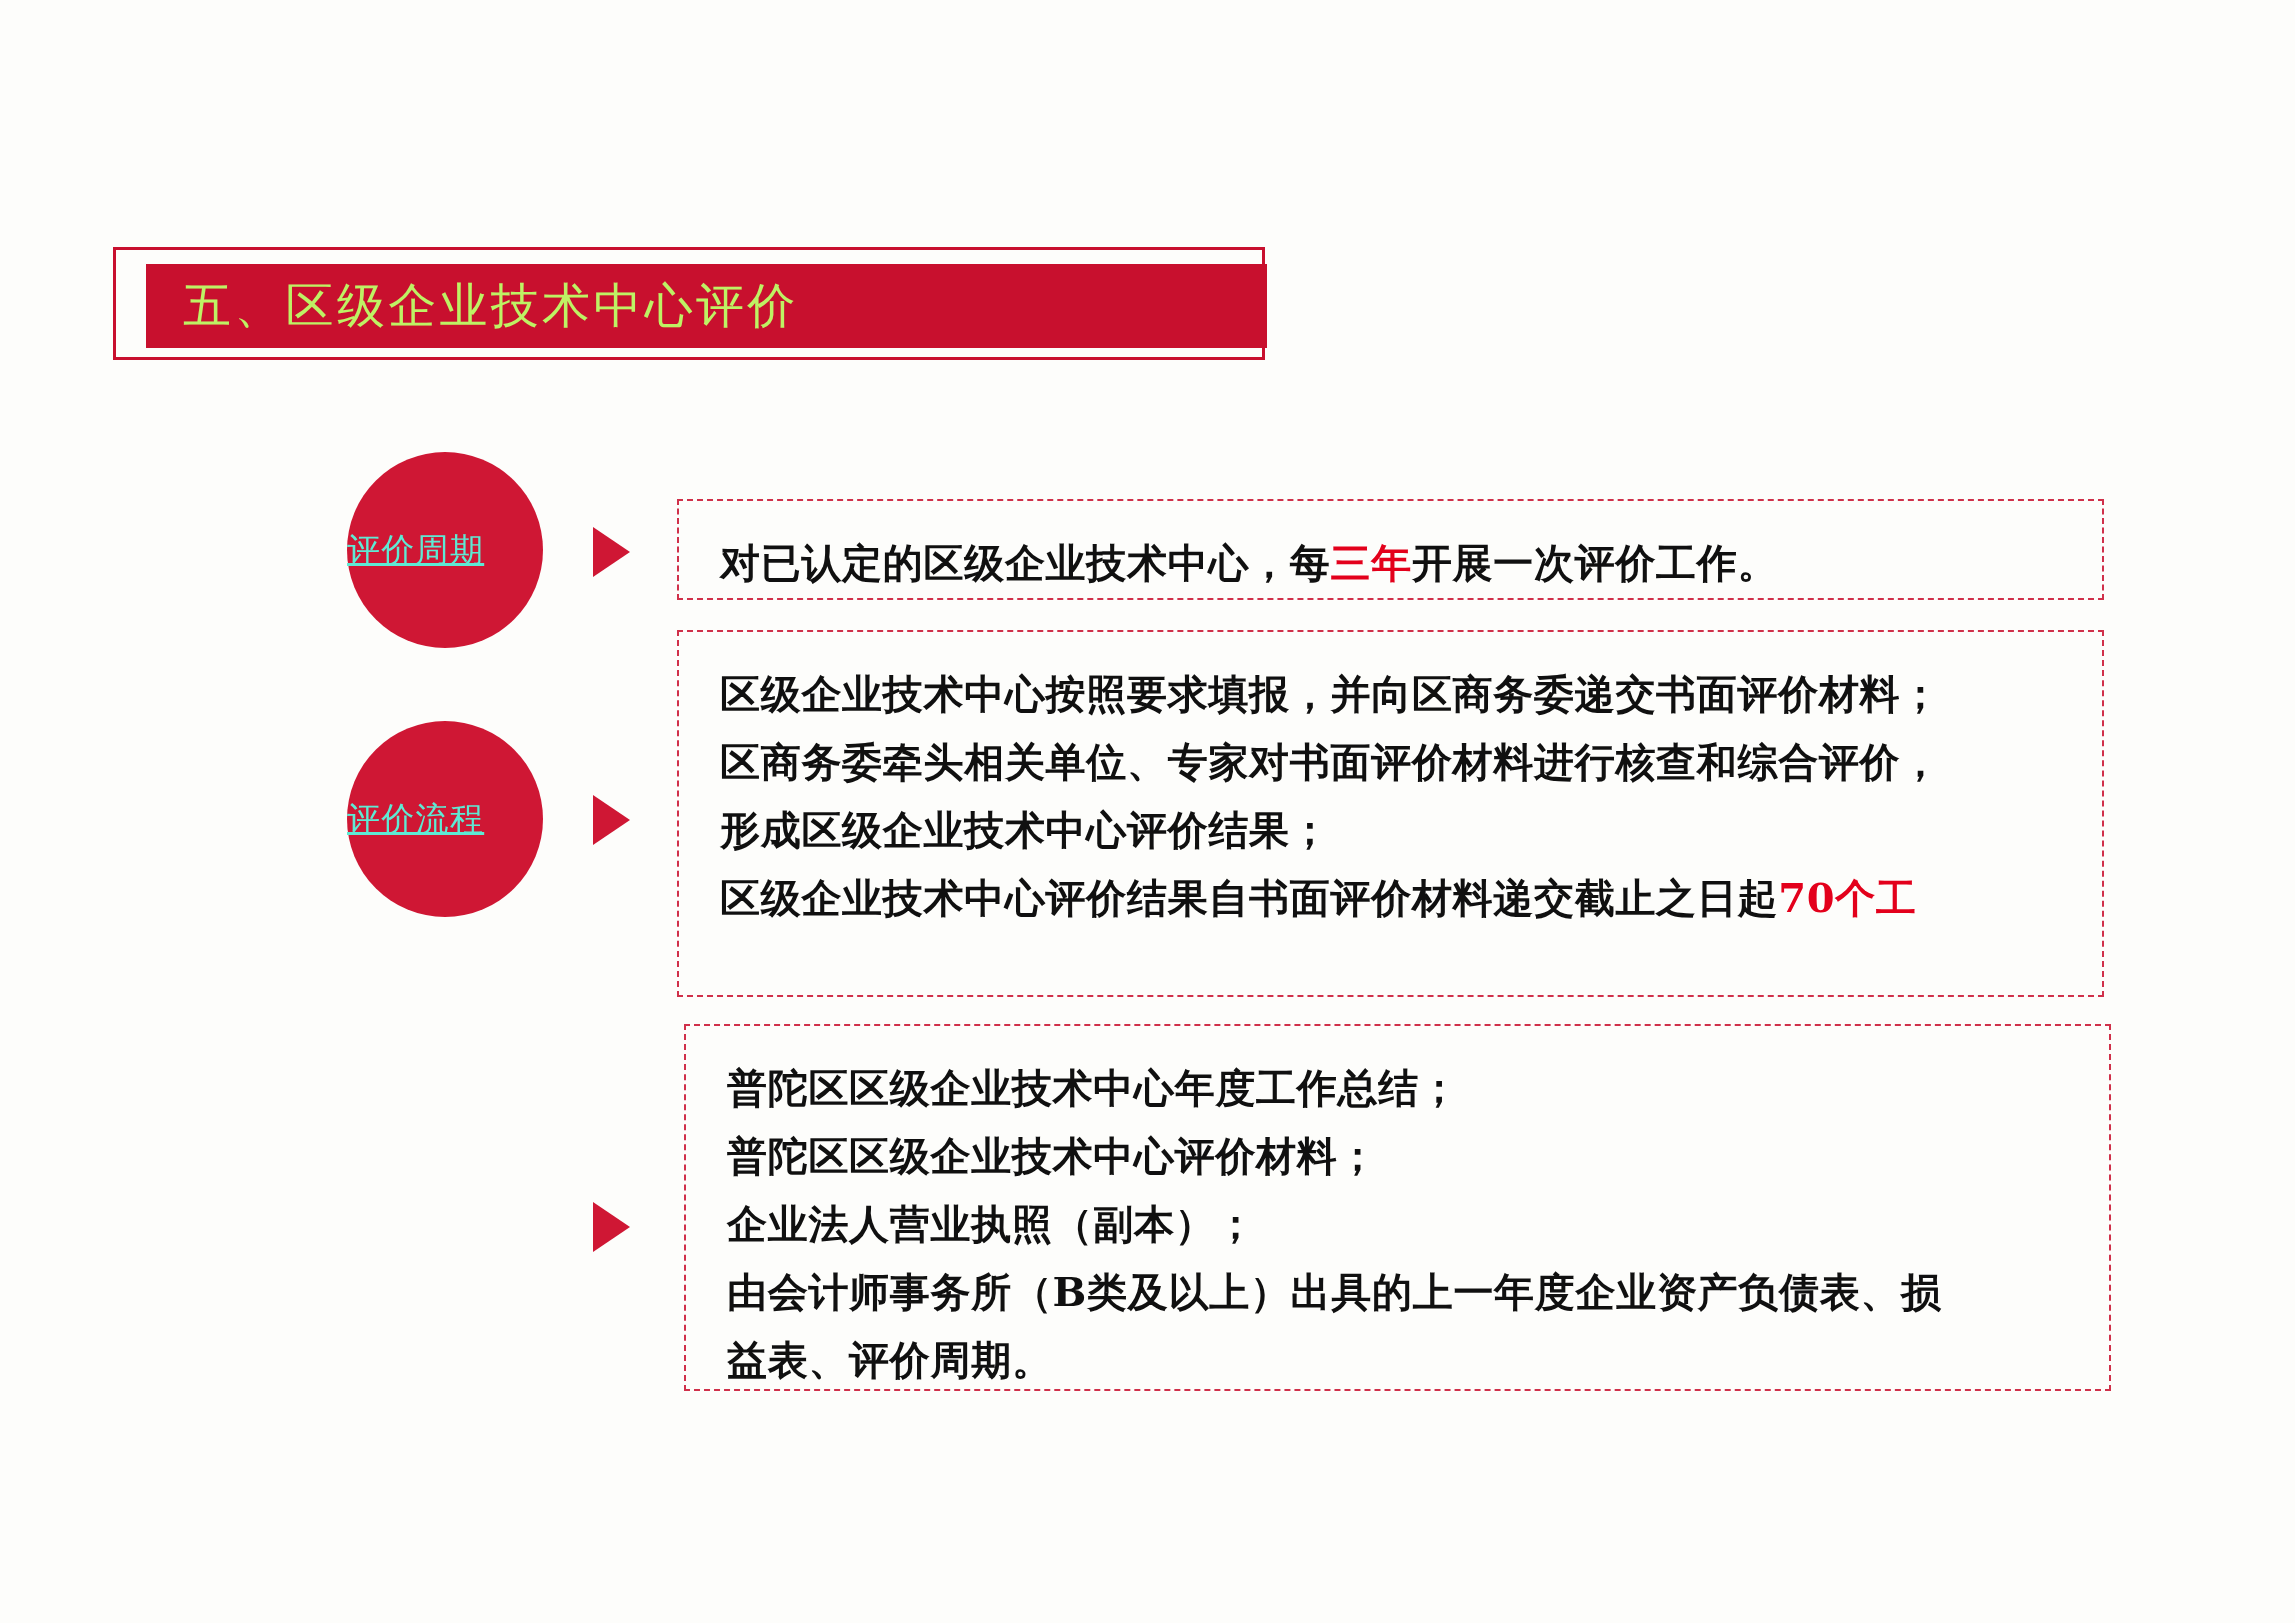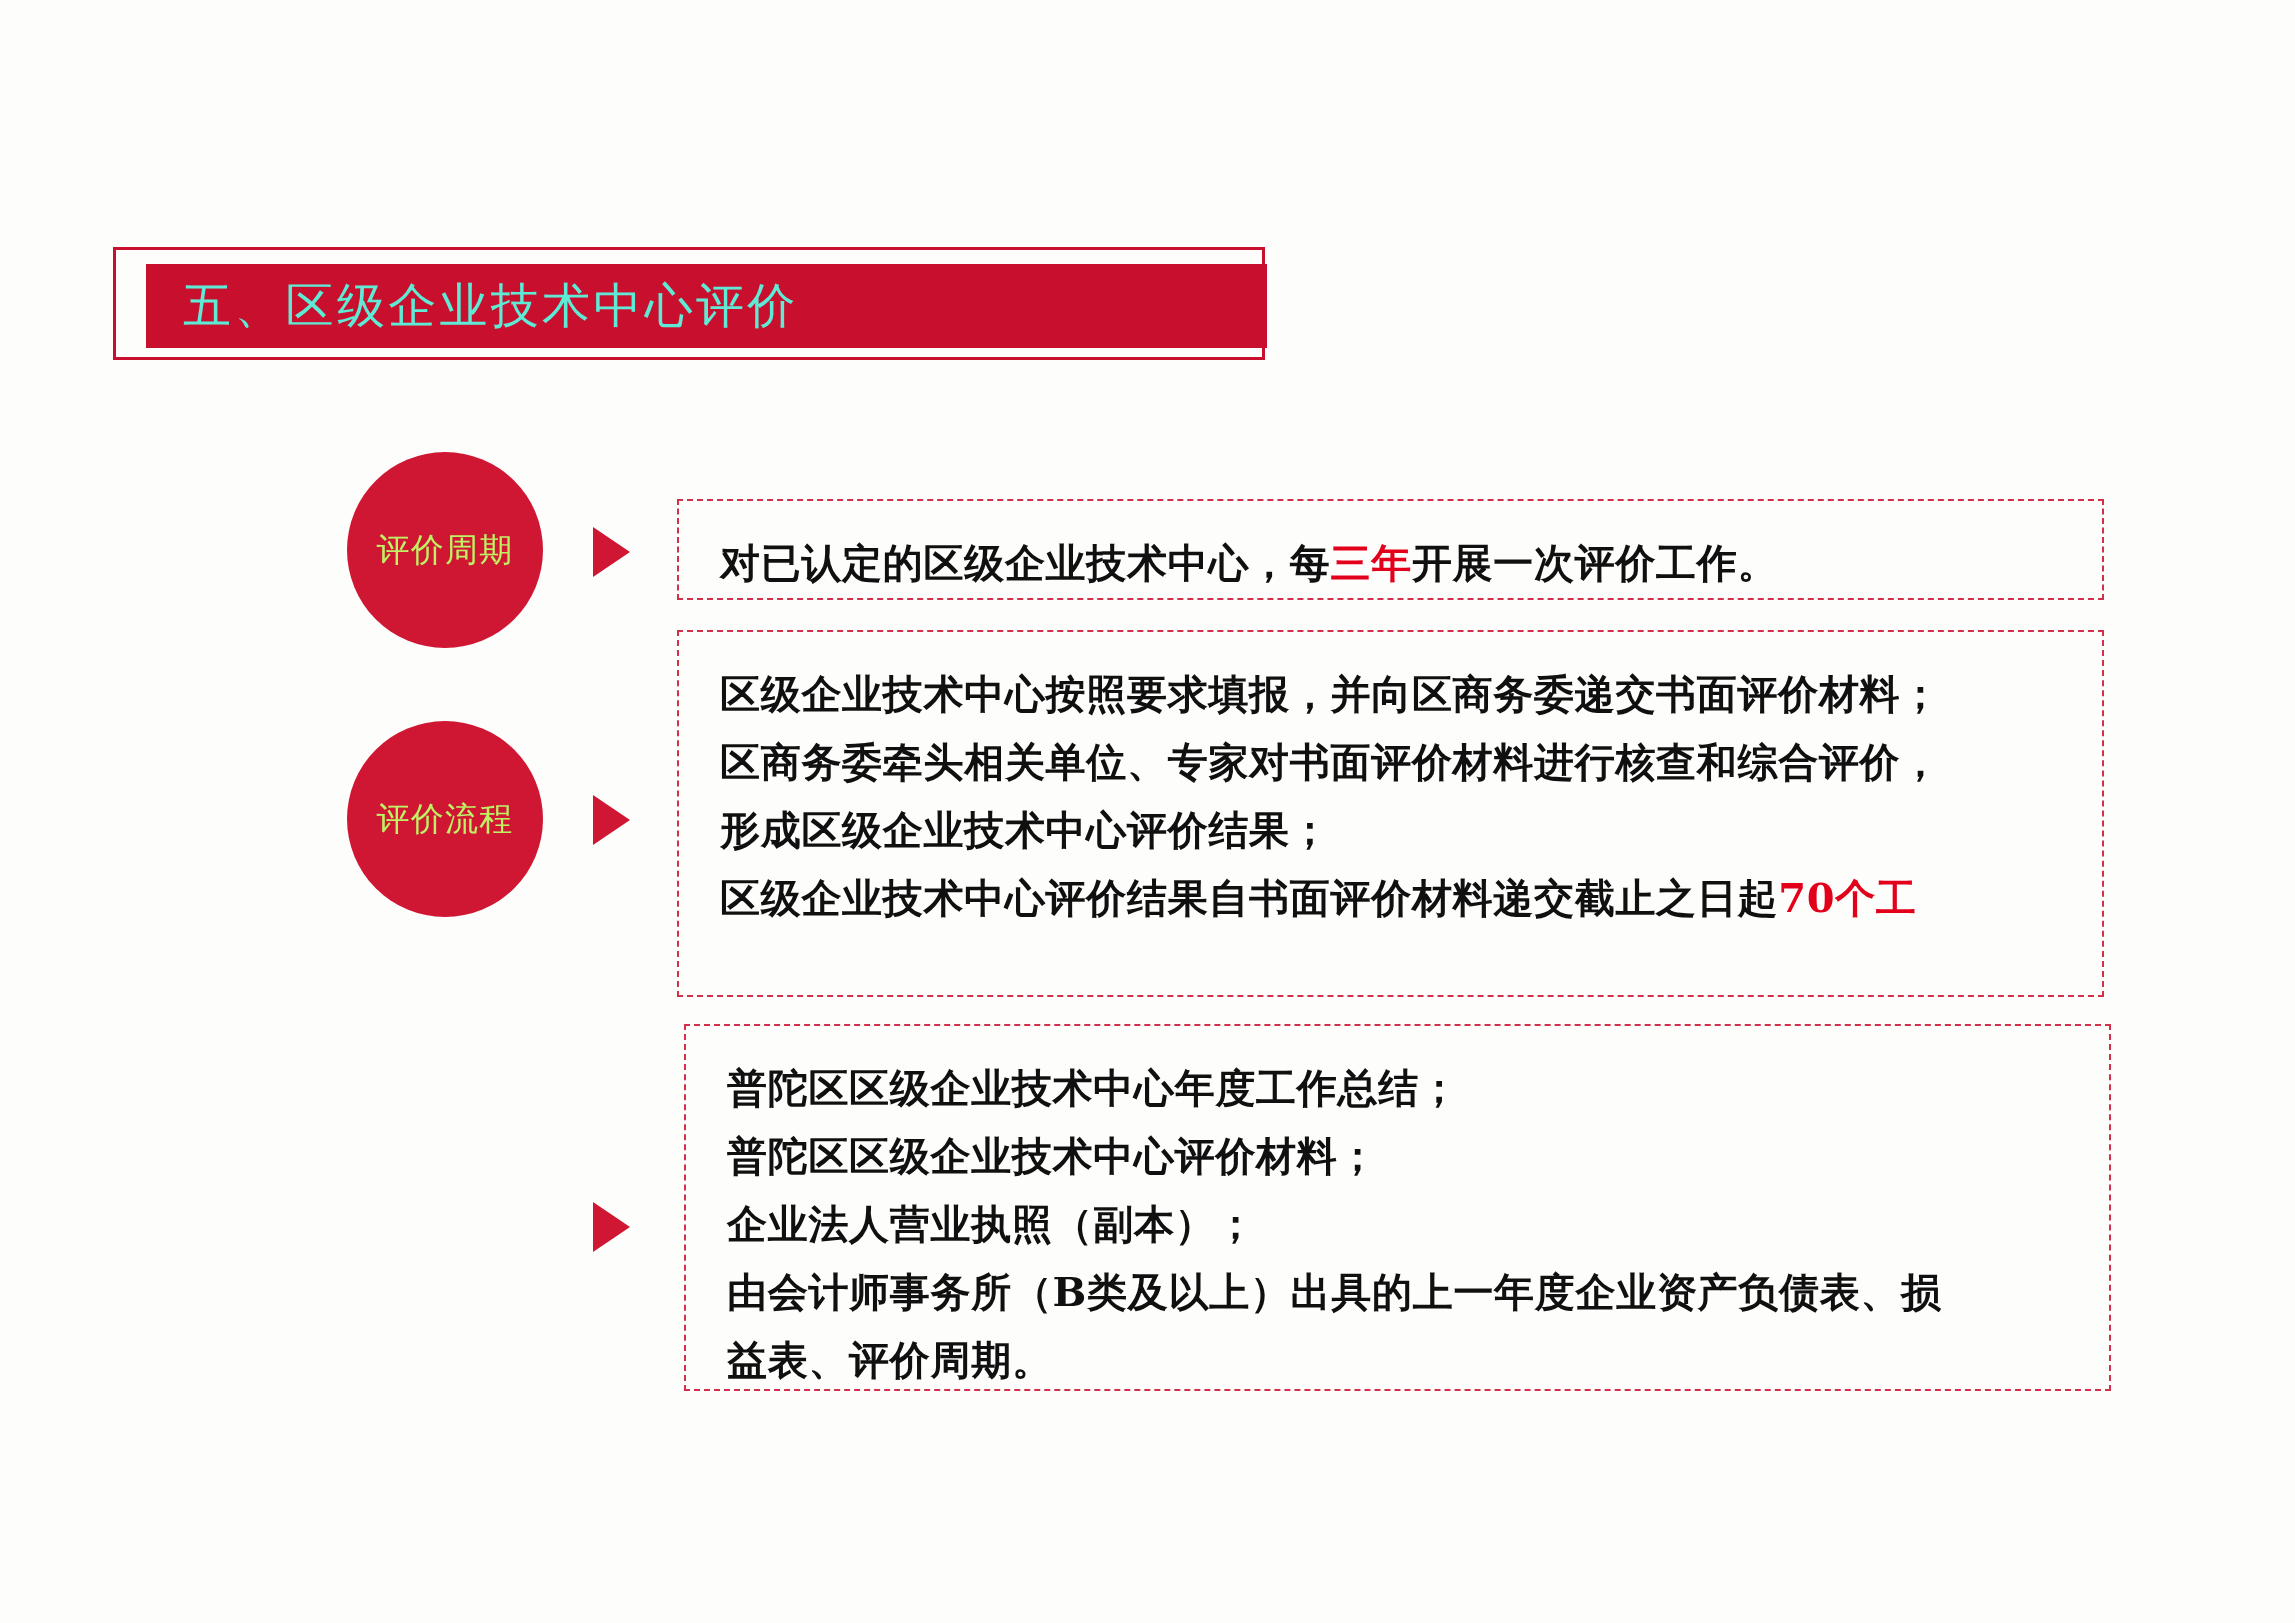--- a/index.html
+++ b/index.html
@@ -37,39 +37,40 @@
     position: absolute;
     left: 30px;
     top: 14.4px;
     width: 1121px;
     height: 84px;
     background: #c8102e;
     display: flex;
     align-items: center;
   }
   .title-text {
-    color: #5eead4;
+    color: #bef264;
     font-size: 48px;
     letter-spacing: 3.3px;
     font-weight: 500;
     padding-left: 37px;
     white-space: nowrap;
   }
 
   .badge {
     position: absolute;
     border-radius: 50%;
     background: #cf1734;
-    color: #bef264;
+    color: #5eead4;
     display: flex;
     align-items: center;
-    justify-content: center;
+    justify-content: flex-start;
     font-size: 33px;
     letter-spacing: 1.3px;
     white-space: nowrap;
+    text-decoration: underline;
   }
 
   .arrow {
     position: absolute;
     width: 0;
     height: 0;
     border-top: 25px solid transparent;
     border-bottom: 25px solid transparent;
     border-left: 37px solid #cf1734;
   }

